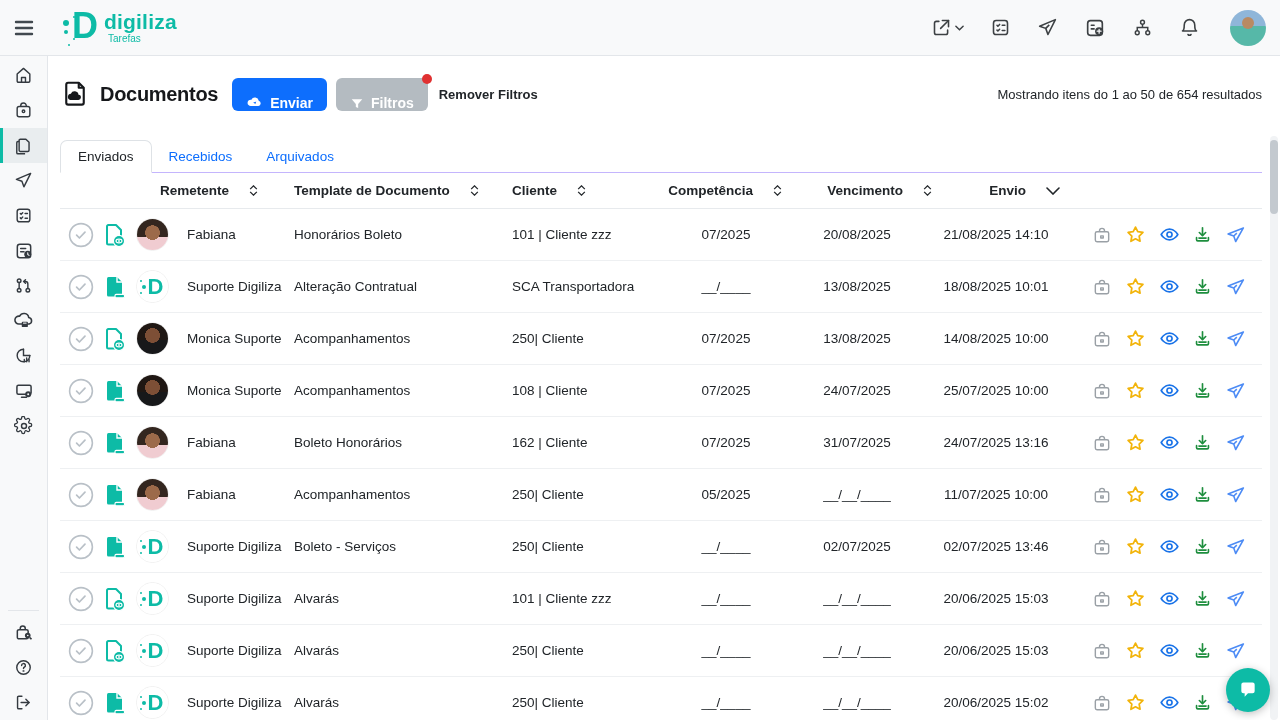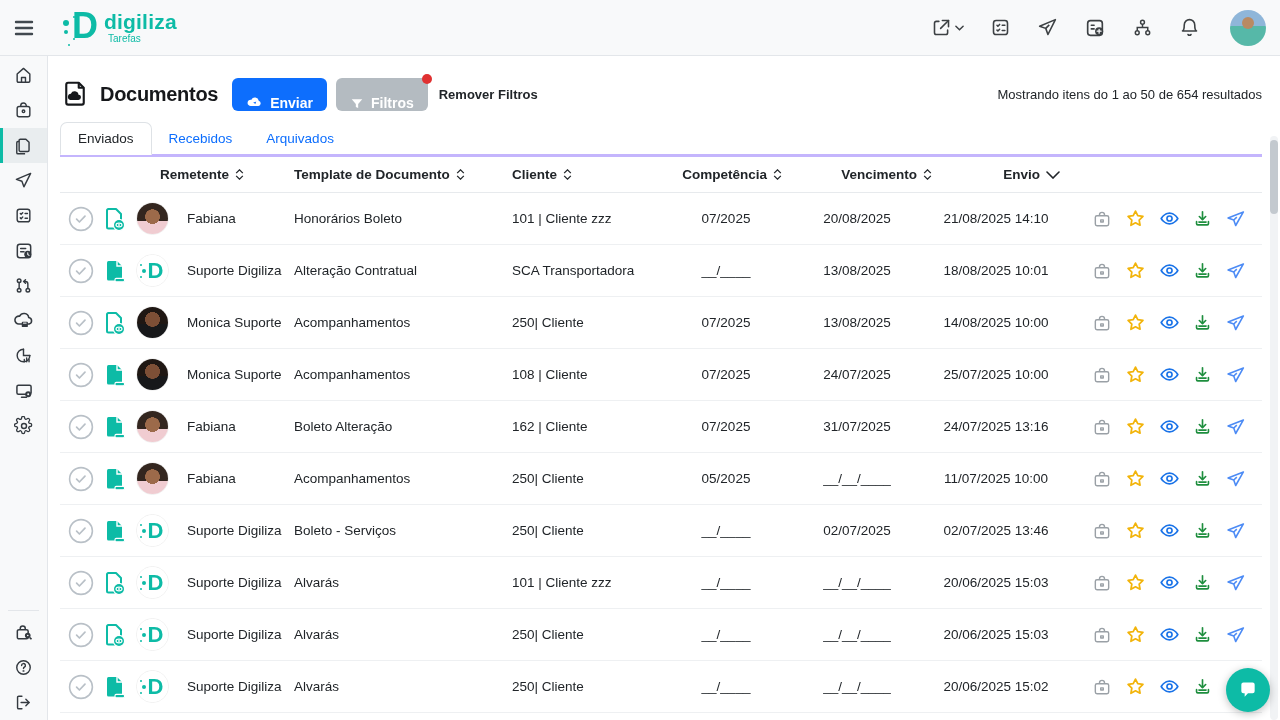--- a/index.html
+++ b/index.html
@@ -47,33 +47,33 @@
   .title-row{display:flex;align-items:center;margin-top:16px;height:44px}
   .page-title{font-size:20px;font-weight:700;letter-spacing:-.3px;margin-left:10px;color:#16181b}
   .btn{display:flex;align-items:flex-end;gap:7px;border:none;border-radius:6px;height:33px;padding:0 14px;
     font-size:14px;font-weight:600;cursor:pointer;font-family:inherit}
   .btn-send{background:var(--blue);color:#fff;margin-left:14px}
   .btn-filters{background:#b4bbc1;color:#fff;margin-left:9px;position:relative}
   .filters-dot{position:absolute;top:-4px;right:-4px;width:10px;height:10px;border-radius:50%;background:#e03131}
   .remove-filters{margin-left:11px;font-size:13px;font-weight:700;cursor:pointer}
   .results{margin-left:auto;font-size:13px}
 
-  .tab-row{margin-top:6px;display:flex;align-items:flex-end;border-bottom:3px solid #c4b5fd;position:relative}
+  .tab-row{margin-top:24px;display:flex;align-items:flex-end;border-bottom:1px solid #c4b5fd;position:relative}
   .tab{padding:8px 17px;font-size:13.5px;cursor:pointer;color:var(--blue)}
   .tab.active{background:#fff;color:var(--text);border:1px solid #dee2e6;border-bottom:1px solid #fff;
     border-radius:7px 7px 0 0;margin-bottom:-1px;font-weight:400}
   .view-toggle{position:absolute;right:0;bottom:9px;display:flex;gap:8px}
   .pill{height:27px;padding:0 14px;border-radius:14px;font-size:13px;font-weight:bold;cursor:pointer;font-family:inherit}
   .pill-solid{background:var(--blue);color:#fff;border:1.5px solid var(--blue)}
   .pill-outline{background:#fff;color:var(--blue);border:1.5px solid var(--blue)}
 
   
   .grid{display:grid;grid-template-columns:42px 34px 158px 218px 158px 112px 150px 128px 1fr;align-items:center}
   .thead{height:36px;border-bottom:1px solid #e7eaed;font-size:13.5px;font-weight:bold}
-  .th{display:flex;align-items:center;gap:6px}
+  .th{display:flex;align-items:center;gap:20px}
   .th.center{justify-content:flex-end}
   .th-remetente{padding-left:24px}
   .sort{display:flex;flex-direction:column;gap:1px;cursor:pointer}
   .trow{height:52px;border-bottom:1px solid var(--rowline);font-size:13.5px}
   .cell-center{text-align:center}
   .check-cell{display:flex;justify-content:center}
   .doc-cell{display:flex}
   .rem-cell{display:flex;align-items:center;gap:18px}
   .avatar{width:33px;height:33px;border-radius:50%;flex:0 0 33px;border:1px solid #f0f0f0;position:relative;overflow:hidden}
   .avatar-photo,.avatar-logo{position:absolute;inset:0;display:none}
@@ -659,21 +659,21 @@
             <rect x="13" y="20.4" width="9.5" height="3.4" rx="1.2" fill="#0dbba6" stroke="#fff" stroke-width="1.1"></rect>
           </svg>
     </div>
     <div class="rem-cell">
       <div class="avatar">
         <span class="avatar-photo p-fabiana"></span>
 
       </div>
       <span>Fabiana</span>
     </div>
-    <div>Boleto Alteração</div>
+    <div>Boleto Honorários</div>
     <div>162 | Cliente</div>
     <div class="cell-center">07/2025</div>
     <div class="cell-center">31/07/2025</div>
     <div class="cell-center">24/07/2025 13:16</div>
     <div class="actions">
       <span class="act">
         <svg width="20" height="20" viewBox="0 0 24 24" fill="none" stroke="#9aa0a6" stroke-width="1.7" stroke-linejoin="round">
               <rect x="4" y="8" width="16" height="12" rx="2"></rect>
               <path d="M9 8V7a3 3 0 0 1 6 0v1"></path>
               <path d="M10.5 13h3v2.5h-3z"></path>

